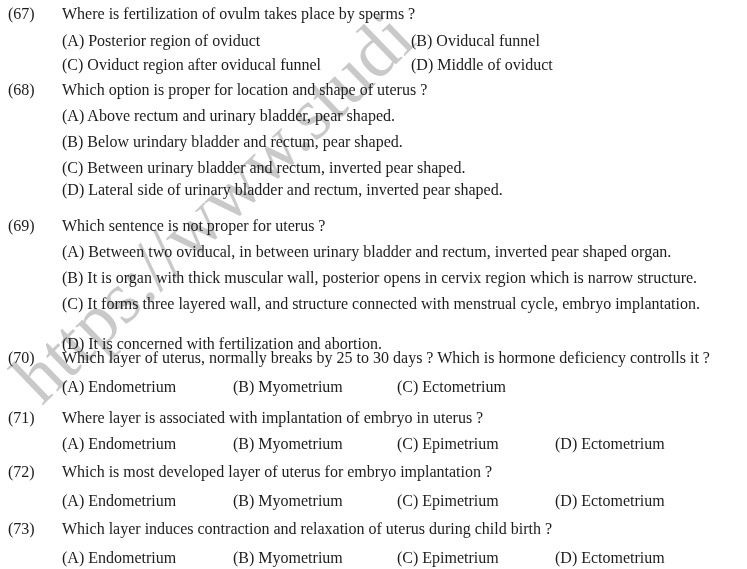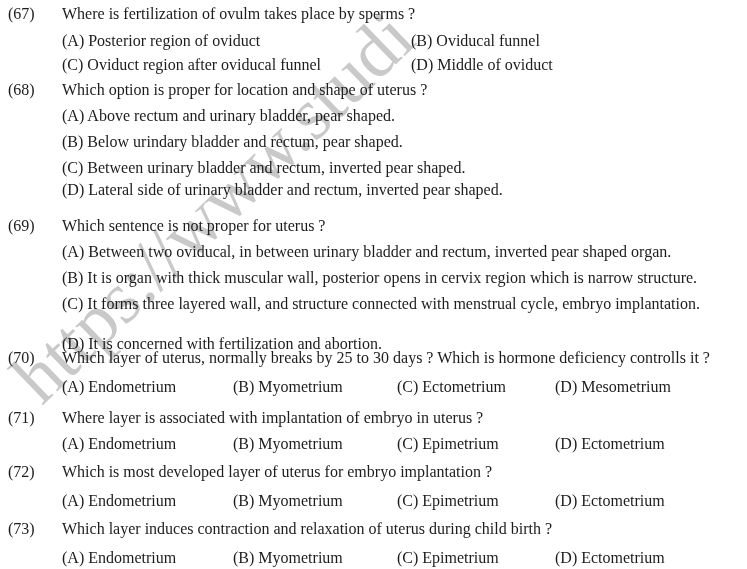--- a/index.html
+++ b/index.html
@@ -116,21 +116,20 @@
 
   <section>
     <div class="line l14">
       <span class="num">(70)</span>
       <span class="txt">Which layer of uterus, normally breaks by 25 to 30 days ? Which is hormone deficiency controlls it ?</span>
     </div>
     <div class="line l15">
       <span class="opt x1">(A) Endometrium</span>
       <span class="opt x2">(B) Myometrium</span>
       <span class="opt x3">(C) Ectometrium</span>
-      <span class="opt x4">(D) Mesometrium</span>
     </div>
   </section>
 
   <section>
     <div class="line l16">
       <span class="num">(71)</span>
       <span class="txt">Where layer is associated with implantation of embryo in uterus ?</span>
     </div>
     <div class="line l17">
       <span class="opt x1">(A) Endometrium</span>

